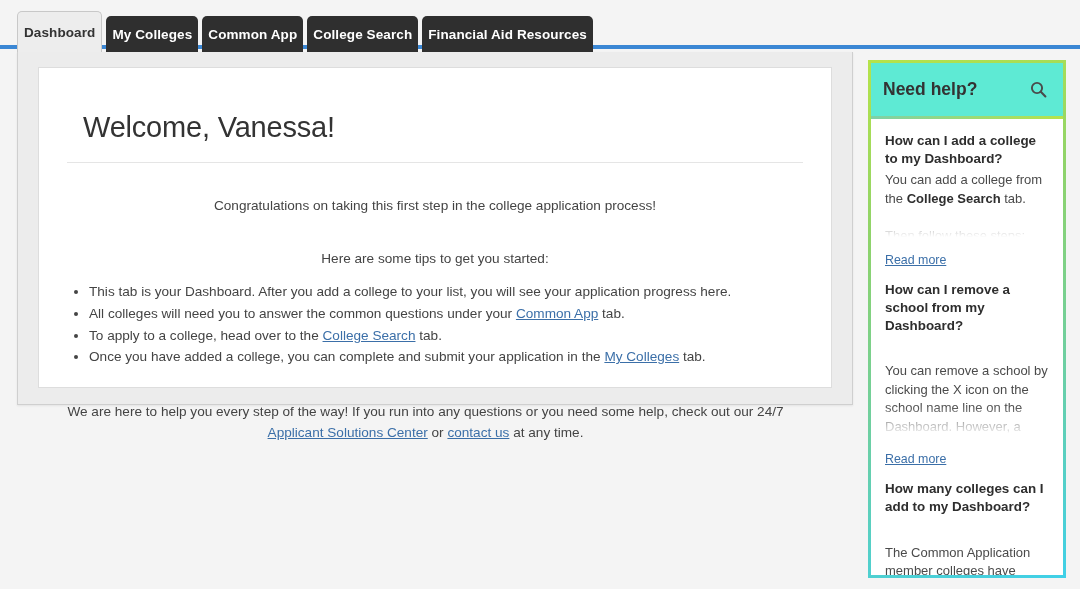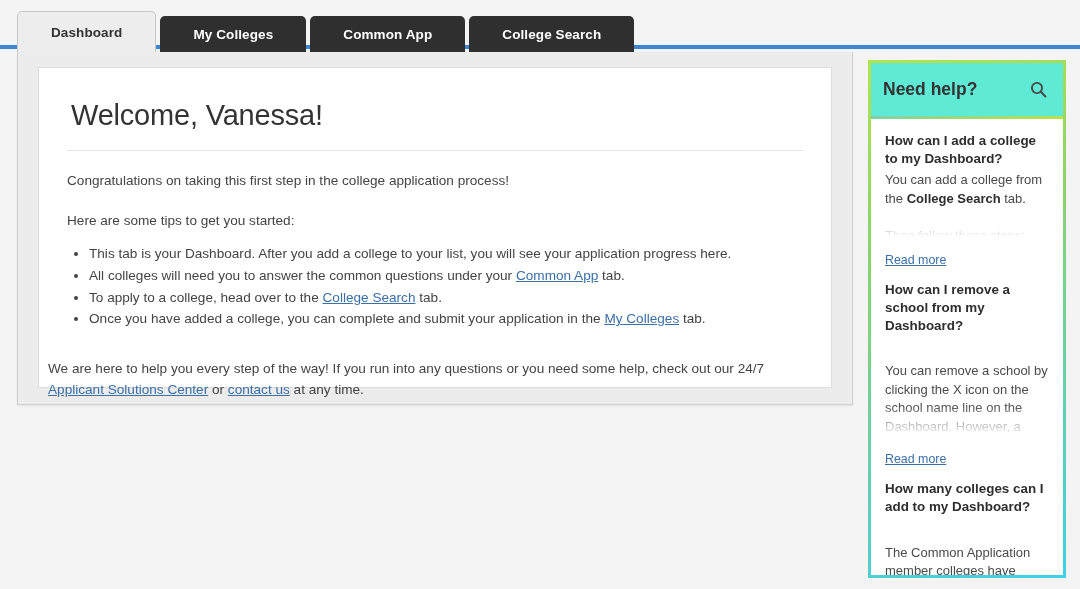--- a/index.html
+++ b/index.html
@@ -21,21 +21,21 @@
   #tab-blue-bar {
     position: absolute; left: 0; top: 45px; width: 1080px; height: 4px;
     background: #3b87d4;
   }
   #tabs {
     position: absolute; left: 17px; top: 13px; height: 39px;
     display: flex; align-items: flex-end; gap: 4px;
   }
   .tab {
     height: 36px;
-    padding: 0 33px;
+    padding: 0 6px;
     display: flex; align-items: center; justify-content: center;
     font-size: 13.5px; font-weight: bold;
     color: #ffffff;
     background: #2f2f2f;
     border-radius: 5px 5px 0 0;
     white-space: nowrap;
     letter-spacing: 0.1px;
     cursor: pointer;
     position: relative;
     z-index: 1;
@@ -59,38 +59,39 @@
     border-top: none;
     box-shadow: 0 1px 2px rgba(0,0,0,0.07);
   }
   #content-card {
     position: absolute; left: 20px; top: 15px;
     width: 794px; height: 321px;
     background: #ffffff;
     border: 1px solid #dddddd;
   }
   #welcome-heading {
-    margin: 4px;
+    margin: 16px;
     padding: 27px 28px 0 28px;
     font-size: 29px;
     font-weight: normal;
     color: #333333;
     letter-spacing: -0.2px;
   }
   #welcome-rule {
     margin: 18px 28px 0 28px;
     height: 1px;
     background: #e5e5e5;
   }
   .body-text {
-    margin: 0;
+    margin: 13px;
     padding: 20px 28px 0 28px;
     font-size: 13.6px;
     color: #444444;
     line-height: 1.45;
+    text-align: center;
   }
   #tips-list {
     margin: 14px 0 8px 0;
     padding: 0 28px 0 50px;
     font-size: 13.6px;
     color: #444444;
     line-height: 1.52;
   }
   #tips-list li { margin: 0 0 1px 0; }
   a.inline-link {
@@ -189,20 +190,21 @@
 
 <div id="page">
 
   <div id="tabstrip">
     <div id="tab-blue-bar"></div>
     <div id="tabs">
       <div class="tab active">Dashboard</div>
       <div class="tab">My Colleges</div>
       <div class="tab">Common App</div>
       <div class="tab">College Search</div>
+      <div class="tab">Financial Aid Resources</div>
     </div>
   </div>
 
   <div id="content-panel">
     <div id="content-card">
 
       <h1 id="welcome-heading">Welcome, Vanessa!</h1>
       <div id="welcome-rule"></div>
 
       <p class="body-text">Congratulations on taking this first step in the college application process!</p>

